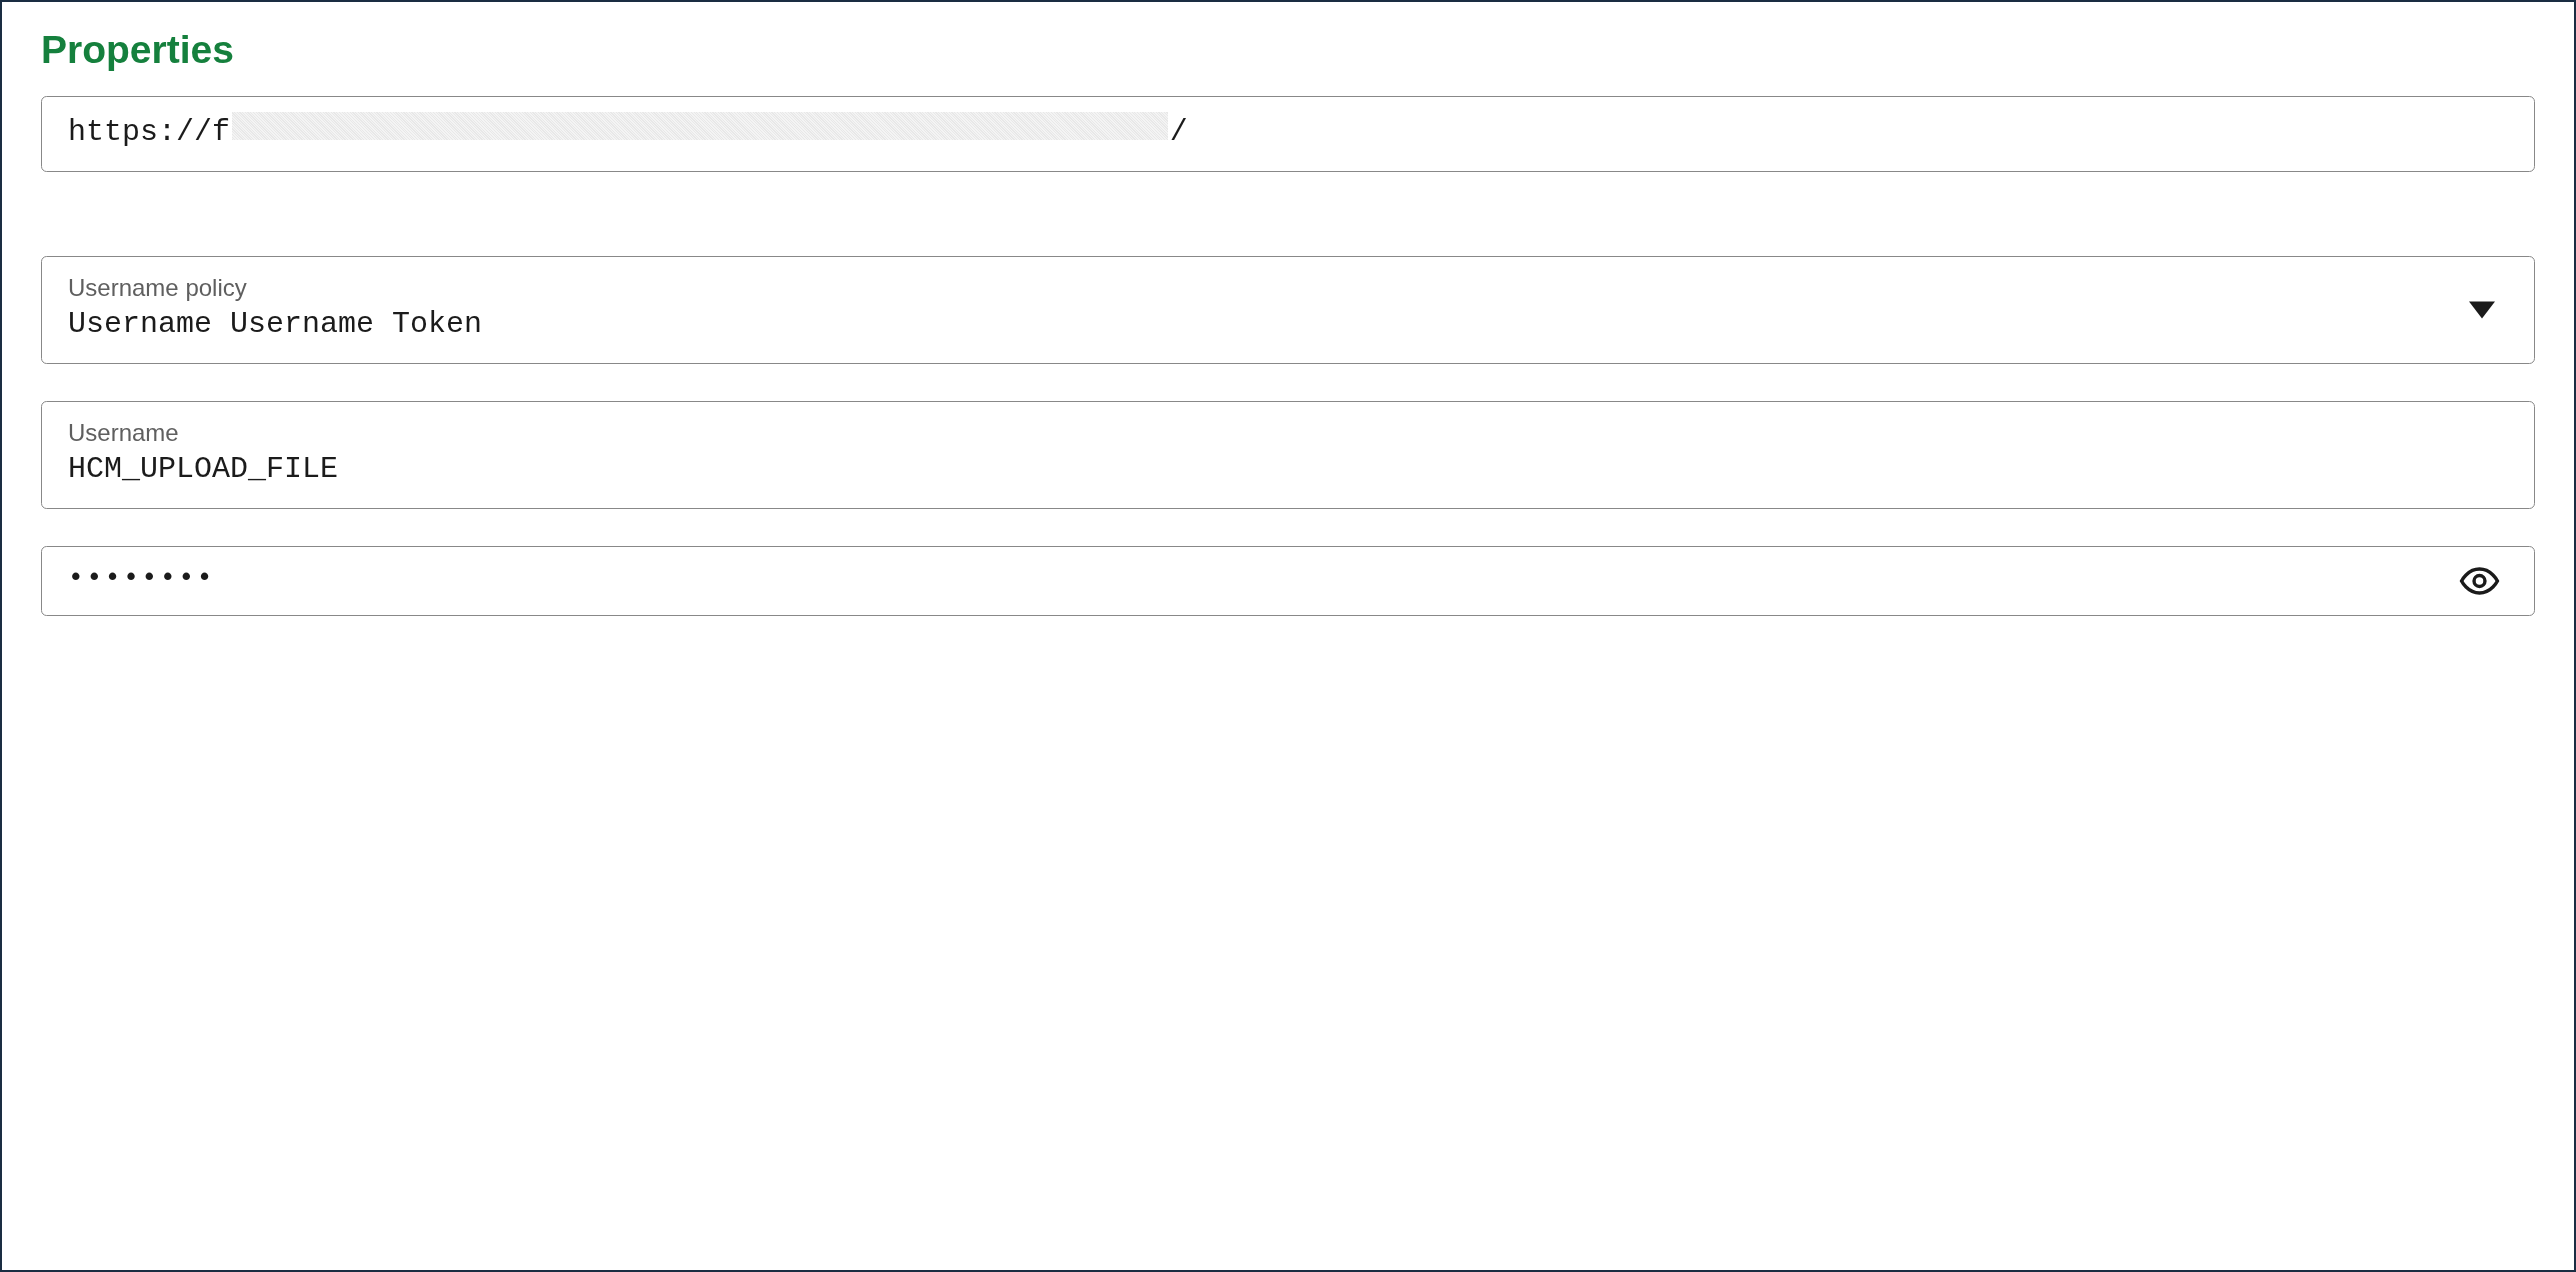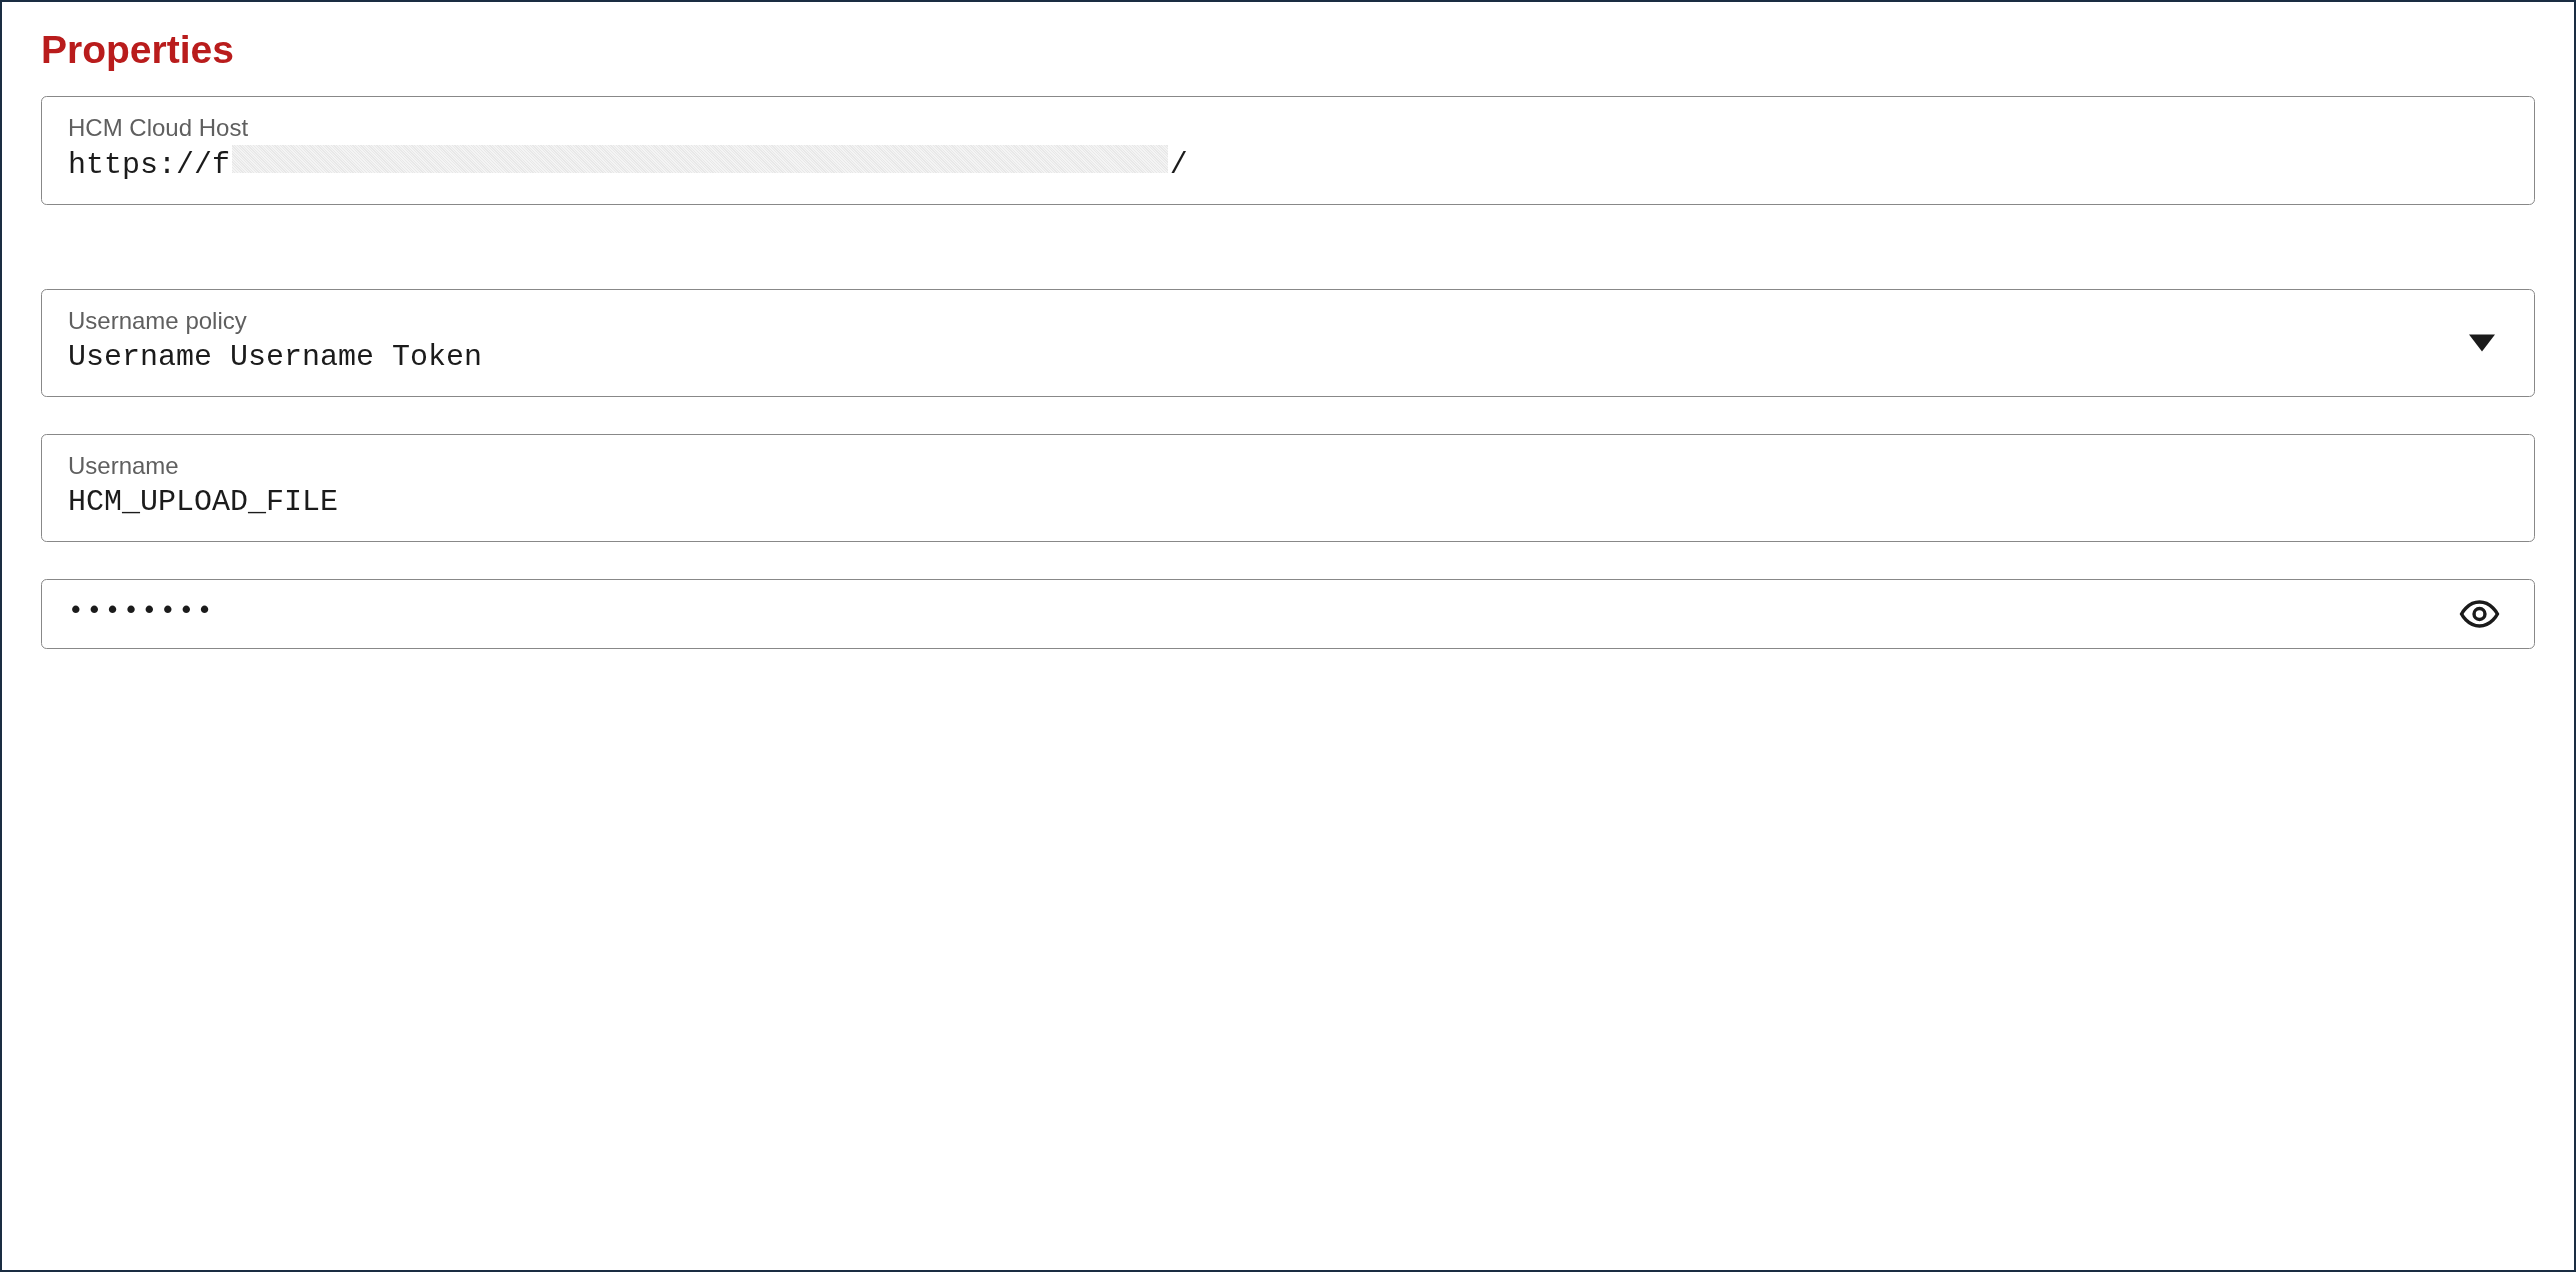--- a/index.html
+++ b/index.html
@@ -14,21 +14,21 @@
     }
     .container {
       border: 2.8px solid #1a2d42;
       padding: 26px 39px 39px 39px;
       width: 100%;
       min-height: 100vh;
     }
     .section-heading {
       font-size: 39px;
       font-weight: 700;
-      color: #b91c1c;
+      color: #15803d;
       margin-bottom: 24px;
     }
     .section {
       margin-bottom: 84px;
     }
     .section:last-child {
       margin-bottom: 0;
     }
     .field {
       border: 1.9px solid #888888;
@@ -109,21 +109,20 @@
   </style>
 </head>
 <body>
 
 <div class="container">
 
   <div class="section">
     <h2 class="section-heading">Properties</h2>
 
     <div class="field">
-      <div class="field-label">HCM Cloud Host</div>
       <div class="field-value host-value">
         <span>https://f</span>
         <span class="redacted" style="width:936px"></span>
         <span>/</span>
       </div>
     </div>
   </div>
 
   <div class="section">
 

